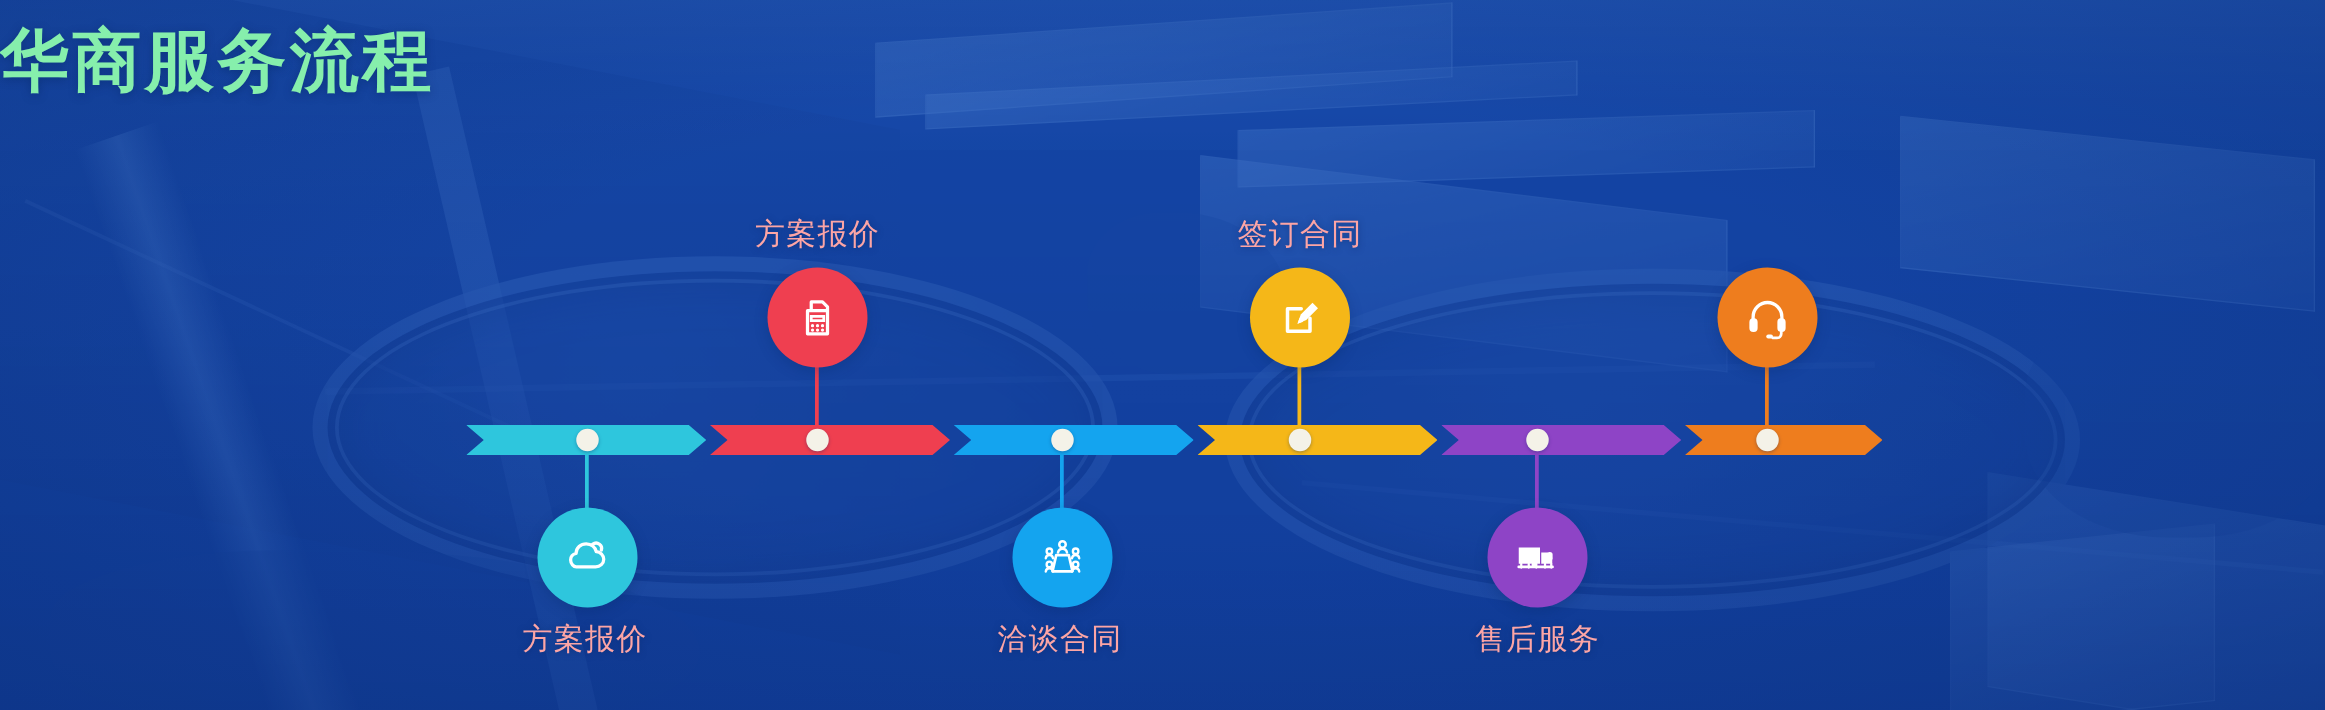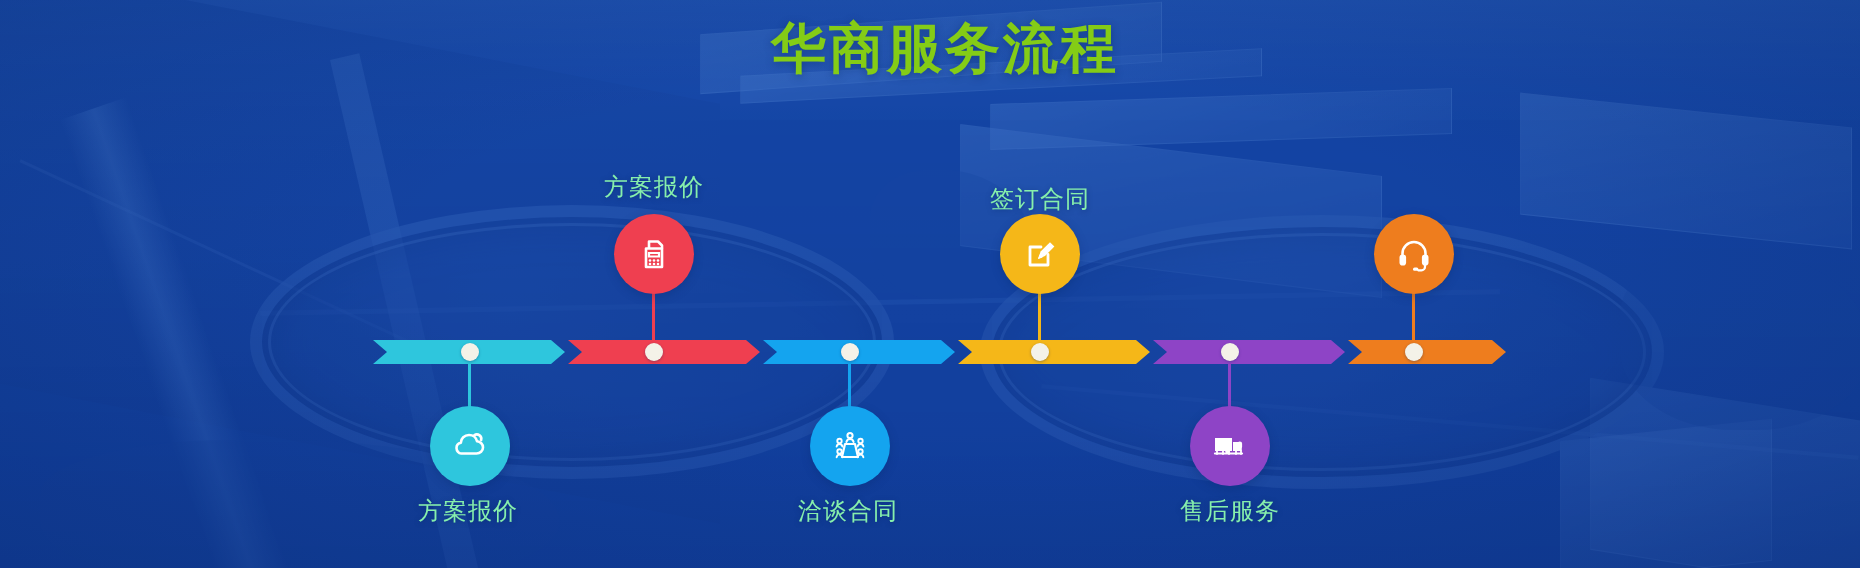--- a/index.html
+++ b/index.html
@@ -84,23 +84,21 @@
   }
   .bg-vignette {
     position: absolute; inset: 0;
     background: radial-gradient(ellipse at 50% 45%, rgba(0,0,0,0) 40%, rgba(8,40,105,.33) 100%);
   }
 
   
   .head {
     position: absolute;
     left: 0; right: 0;
-    text-align: center;
-    color: #84cc16;
-    padding-left: 30px;
+    color: #86efac;
   }
   #title {
     top: 16px;
     font-size: 55px;
     line-height: 64px;
     font-weight: bold;
     letter-spacing: 3px;
     text-shadow: 0 2px 8px rgba(5,35,95,.45);
   }
   #subtitle {
@@ -147,21 +145,21 @@
     width: 80px; height: 80px;
     border-radius: 50%;
     display: flex;
     align-items: center;
     justify-content: center;
     box-shadow: 0 3px 10px rgba(8,38,100,.28);
   }
   .bubble svg { display: block; }
   .caption {
     position: absolute;
-    color: #86efac;
+    color: #fca5a5;
     font-size: 24px;
     line-height: 30px;
     letter-spacing: 1px;
     text-align: center;
     white-space: nowrap;
     text-shadow: 0 1px 5px rgba(6,36,98,.5);
   }
 </style>
 </head>
 <body>
@@ -275,21 +273,21 @@
     <div class="node-dot" style="left:1031px;"></div>
     <div class="bubble" style="left:1000px;top:214px;background:#f5b718;">
       <span>
         <svg width="44" height="44" viewBox="0 0 44 44" aria-hidden="true">
           <path d="M30 22.5V33H12V15h11" fill="none" stroke="#ffffff" stroke-width="2.8" stroke-linecap="round" stroke-linejoin="round"></path>
           <path d="M20 27l2.6-7.4L32 10.2l4.4 4.4-9.4 9.4z" fill="#ffffff"></path>
           <path d="M20 27l4.6-1.6-3-3z" fill="#ffffff"></path>
         </svg>
       </span>
     </div>
-    <div class="caption" style="left:940px;width:200px;top:172px;margin-top:12px;">签订合同</div>
+    <div class="caption" style="left:940px;width:200px;top:172px;">签订合同</div>
 
     <div class="arrow" style="left:1153px;width:192px;">
       <div class="body" style="background:#8e44c6;"></div>
     </div>
     <div class="stem" style="left:1228px;top:352px;height:60px;background:#8e44c6;"></div>
     <div class="node-dot" style="left:1221px;"></div>
     <div class="bubble" style="left:1190px;top:406px;background:#8e44c6;">
       <span>
         <svg width="44" height="44" viewBox="0 0 44 44" aria-hidden="true">
           <rect x="7" y="14" width="17" height="13" fill="#ffffff"></rect>

